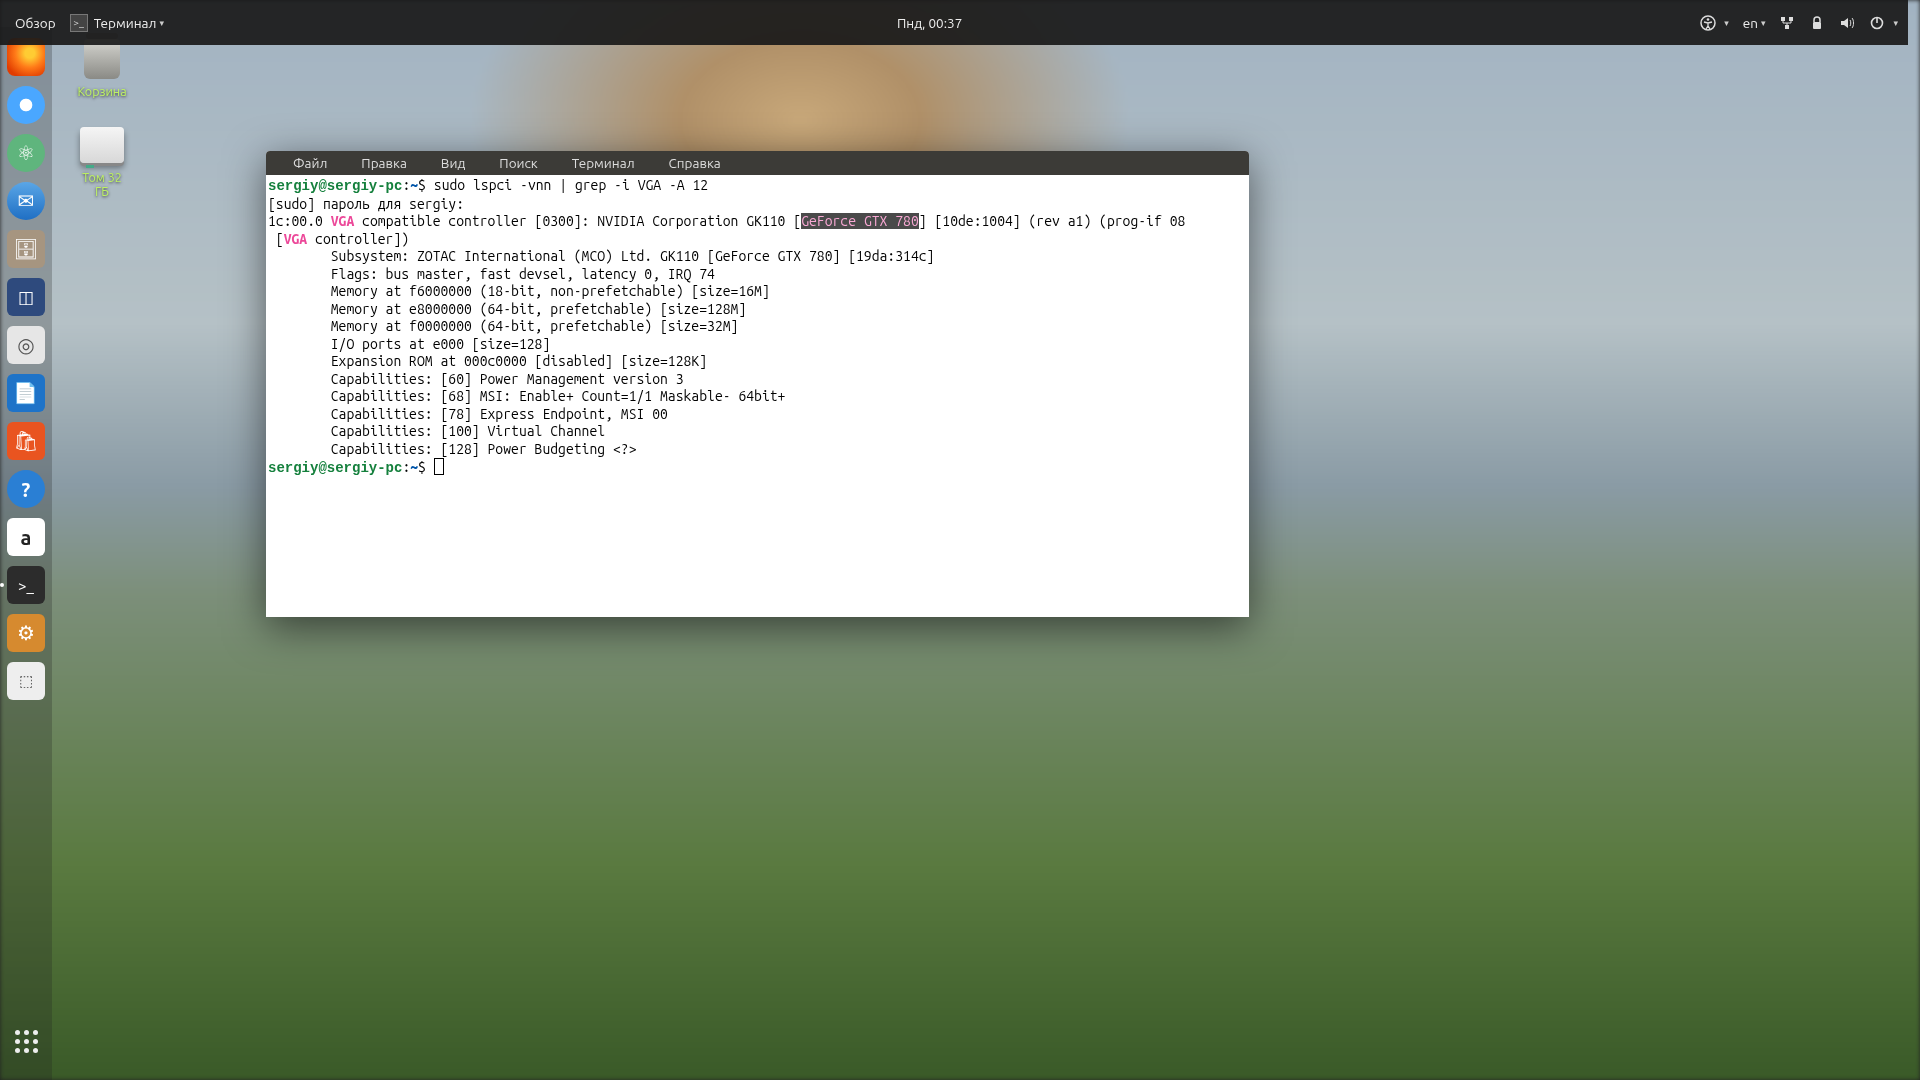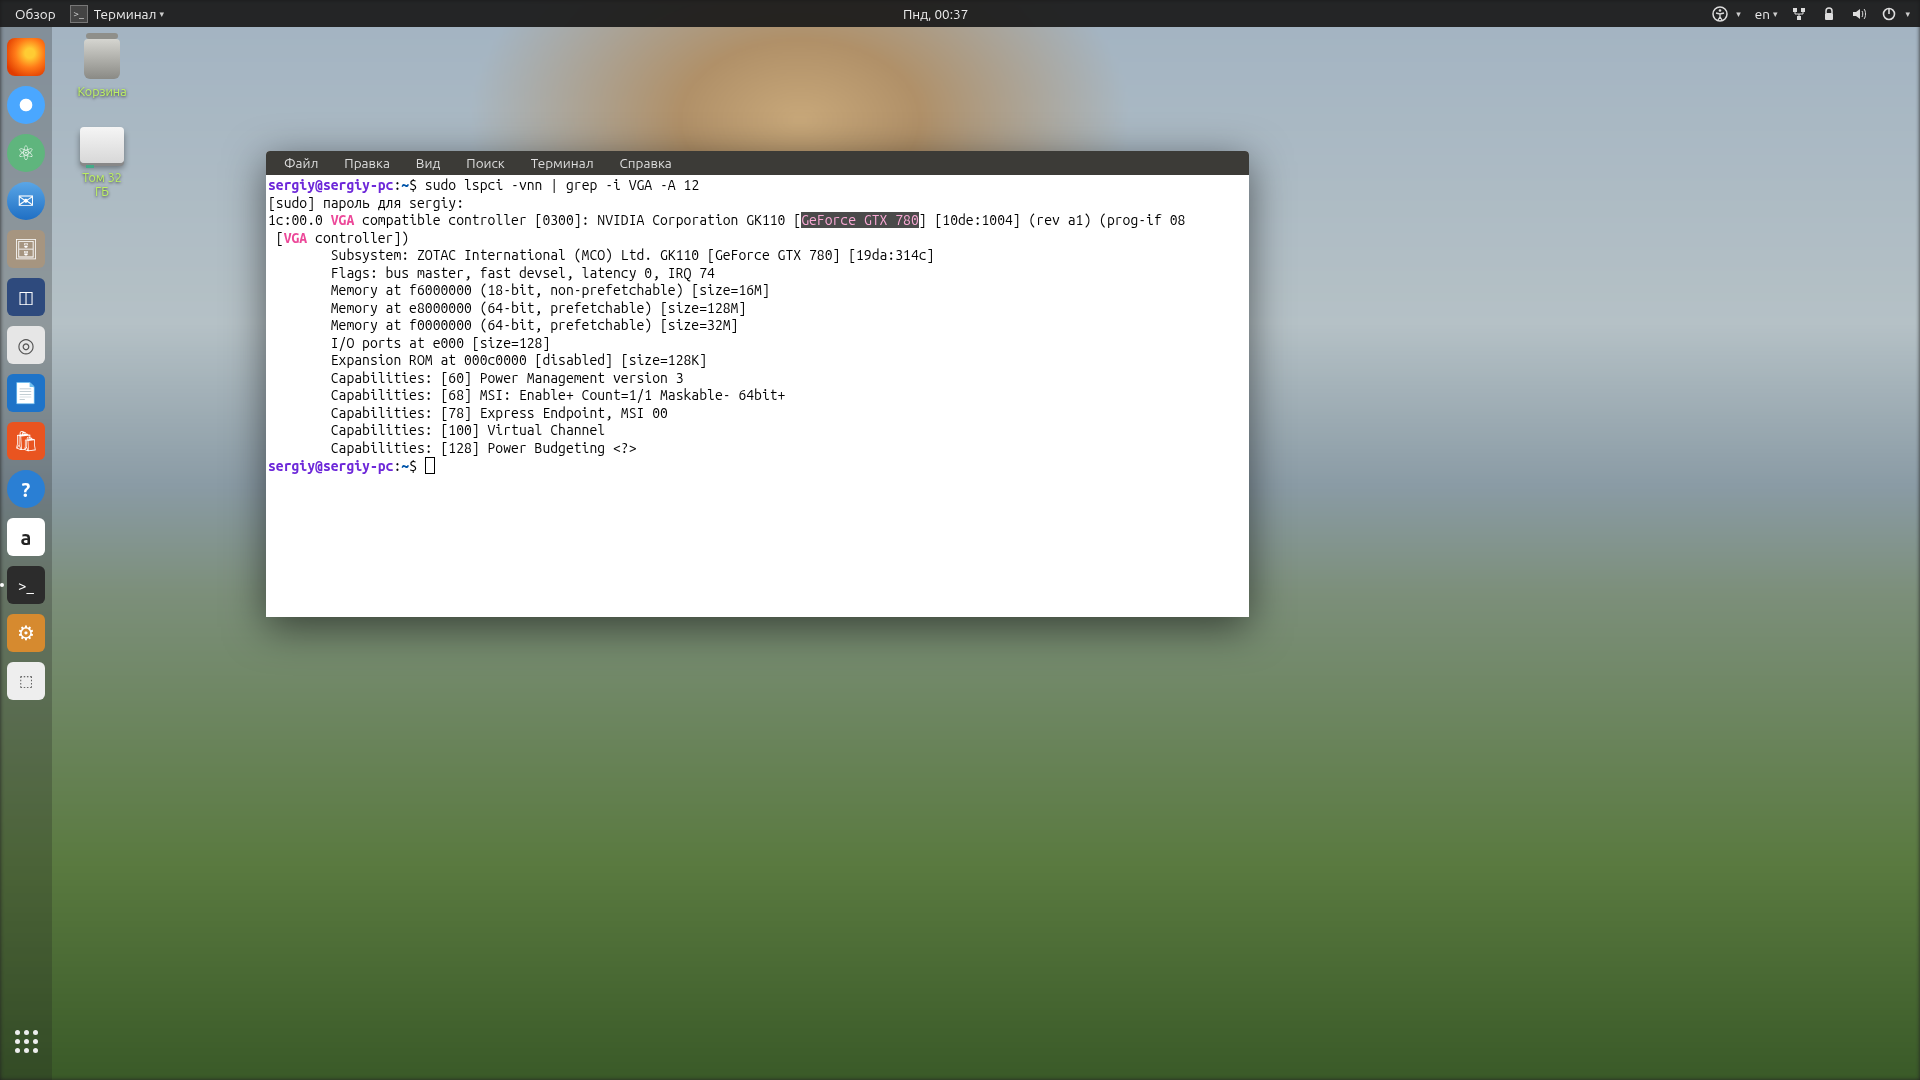--- a/index.html
+++ b/index.html
@@ -3,21 +3,21 @@
 <meta charset="utf-8">
 <style>
 html,body{margin:0;padding:0;width:1440px;height:810px;overflow:hidden;font-family:Ubuntu,"Segoe UI",Arial,sans-serif;background:#222;}
 
 .wallpaper{position:absolute;inset:0;
  background:
   radial-gradient(ellipse 600px 400px at 800px 120px,#c8a87a 0%,#b09068 20%,transparent 55%),
   linear-gradient(to bottom,#a2b3c2 0%,#b5c1c6 30%,#8a9ba5 45%,#7c8f7a 55%,#5a7a40 80%,#3a5a28 100%);
  filter:blur(2px);}
 
-.topbar{position:absolute;top:0;left:0;right:0;height:27px;background:rgba(25,25,25,0.92);display:flex;align-items:center;color:#eee;font-size:13.5px;z-index:50;padding:0 8px;}
+.topbar{position:absolute;top:0;left:0;right:12px;height:27px;background:rgba(25,25,25,0.92);display:flex;align-items:center;color:#eee;font-size:13.5px;z-index:50;padding:9px 8px;}
 .topbar .spacer{flex:1;}
 .topbar .item{padding:0 7px;height:27px;display:flex;align-items:center;cursor:pointer;}
 .sysicon{width:16px;height:16px;fill:#ddd;margin:0 5px;}
 .dropdown-arrow{font-size:9px;margin-left:3px;color:#ccc;}
 .top-app-icon{width:16px;height:16px;background:#444;border:1px solid #777;margin-right:6px;display:inline-flex;align-items:center;justify-content:center;font-size:10px;color:#ddd;}
 
 .dock{position:absolute;left:0;top:27px;bottom:0;width:52px;background:rgba(30,30,30,0.25);display:flex;flex-direction:column;align-items:center;padding-top:6px;z-index:40;}
 .dock-item{width:42px;height:42px;margin:3px 0;border-radius:8px;display:flex;align-items:center;justify-content:center;cursor:pointer;position:relative;}
 .dock-item.active::before{content:"";position:absolute;left:-5px;top:50%;transform:translateY(-50%);width:4px;height:4px;border-radius:50%;background:#fff;}
 .dock-icon{width:38px;height:38px;border-radius:8px;display:flex;align-items:center;justify-content:center;font-size:20px;color:#fff;}
@@ -31,24 +31,24 @@
 .trash-glyph{width:36px;height:40px;background:linear-gradient(#d5d5d0,#8a8a85);border-radius:4px 4px 6px 6px;position:relative;}
 .trash-glyph::before{content:"";position:absolute;top:-6px;left:2px;right:2px;height:6px;background:#8f8f8a;border-radius:3px;}
 .drive-glyph{width:44px;height:36px;background:linear-gradient(#f5f5f5,#d8d8d8);border-radius:4px;box-shadow:0 3px 0 #888,0 5px 6px rgba(0,0,0,0.4);position:relative;}
 .drive-glyph::after{content:"";position:absolute;bottom:-5px;left:6px;width:8px;height:3px;background:#4a8;}
 
 .terminal-window{position:absolute;left:266px;top:151px;width:983px;height:466px;background:#fff;border-radius:4px 4px 0 0;box-shadow:0 10px 40px rgba(0,0,0,0.55);z-index:30;display:flex;flex-direction:column;overflow:hidden;}
 .titlebar{height:24px;background:#3c3b37;color:#ddd;display:flex;align-items:center;font-size:13px;border-radius:4px 4px 0 0;position:relative;}
 .titlebar .title{flex:1;text-align:center;font-weight:600;}
 .win-controls{position:absolute;right:6px;top:0;height:24px;display:flex;align-items:center;gap:10px;}
 .win-btn{width:13px;height:13px;font-size:11px;color:#bbb;display:flex;align-items:center;justify-content:center;cursor:pointer;}
-.menubar{height:24px;background:#3c3b37;display:flex;align-items:center;padding:0 9px;gap:8px;}
+.menubar{height:24px;background:#3c3b37;display:flex;align-items:center;padding:0 18px;gap:16px;}
 .menu-item{padding:0 9px;color:#ddd;font-size:13.5px;height:24px;display:flex;align-items:center;cursor:pointer;}
 .term-body{flex:1;background:#fff;padding:2px 2px;font-family:"Ubuntu Mono","DejaVu Sans Mono",Consolas,monospace;font-size:14px;line-height:17.5px;color:#000;white-space:pre;overflow:hidden;}
-.p-user{color:#6d28d9;font-weight:bold;}
+.p-user{color:#15803d;font-weight:bold;font-family:Liberation Mono, monospace;}
 .p-path{color:#0055aa;font-weight:bold;}
 .vga{color:#ec4899;font-weight:bold;}
 .hl{background:#4a4a4a;color:#f9a8d4;}
 .cursor{display:inline-block;width:8px;height:15px;border:1px solid #000;vertical-align:text-bottom;}
 </style>
 </head>
 <body>
 
 <div class="wallpaper"></div>
 

